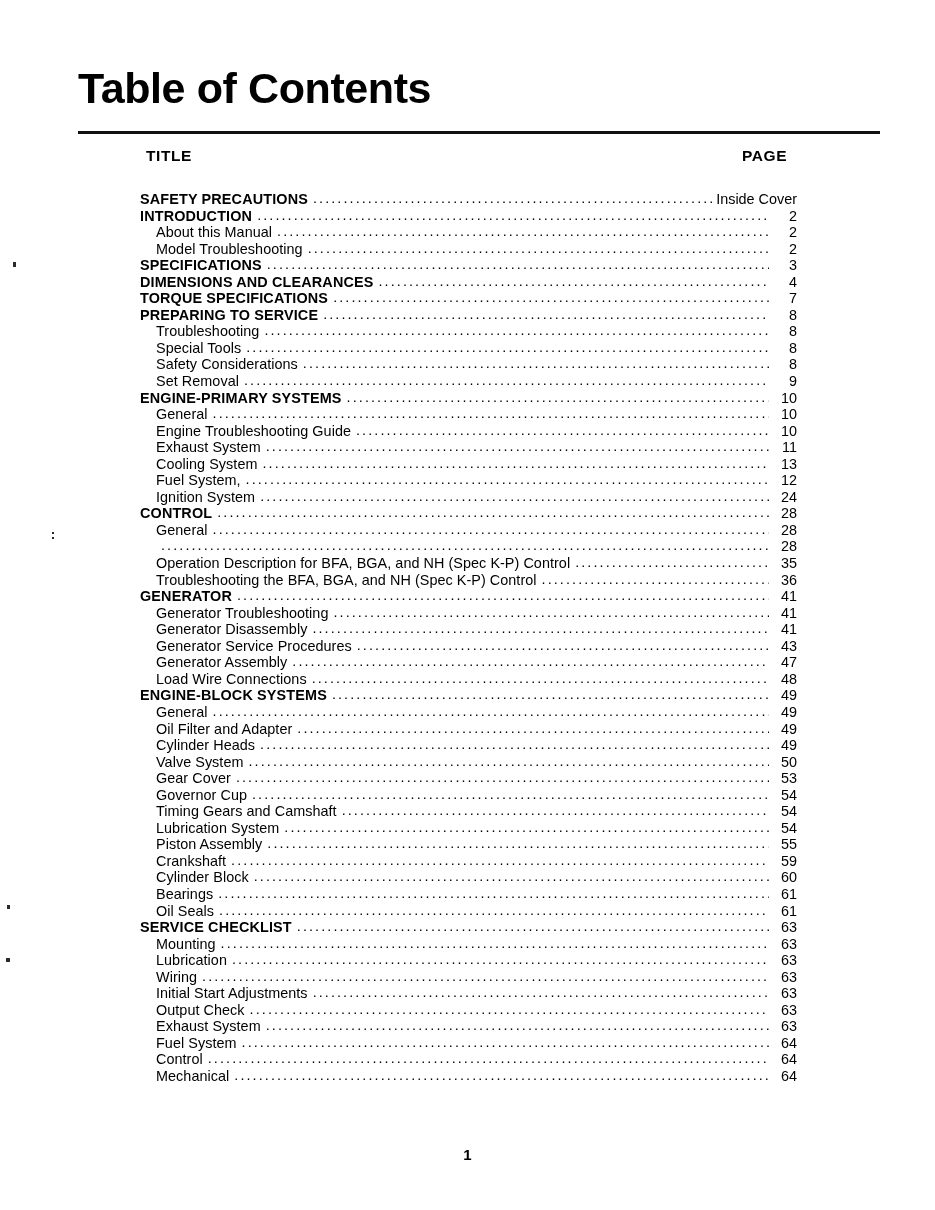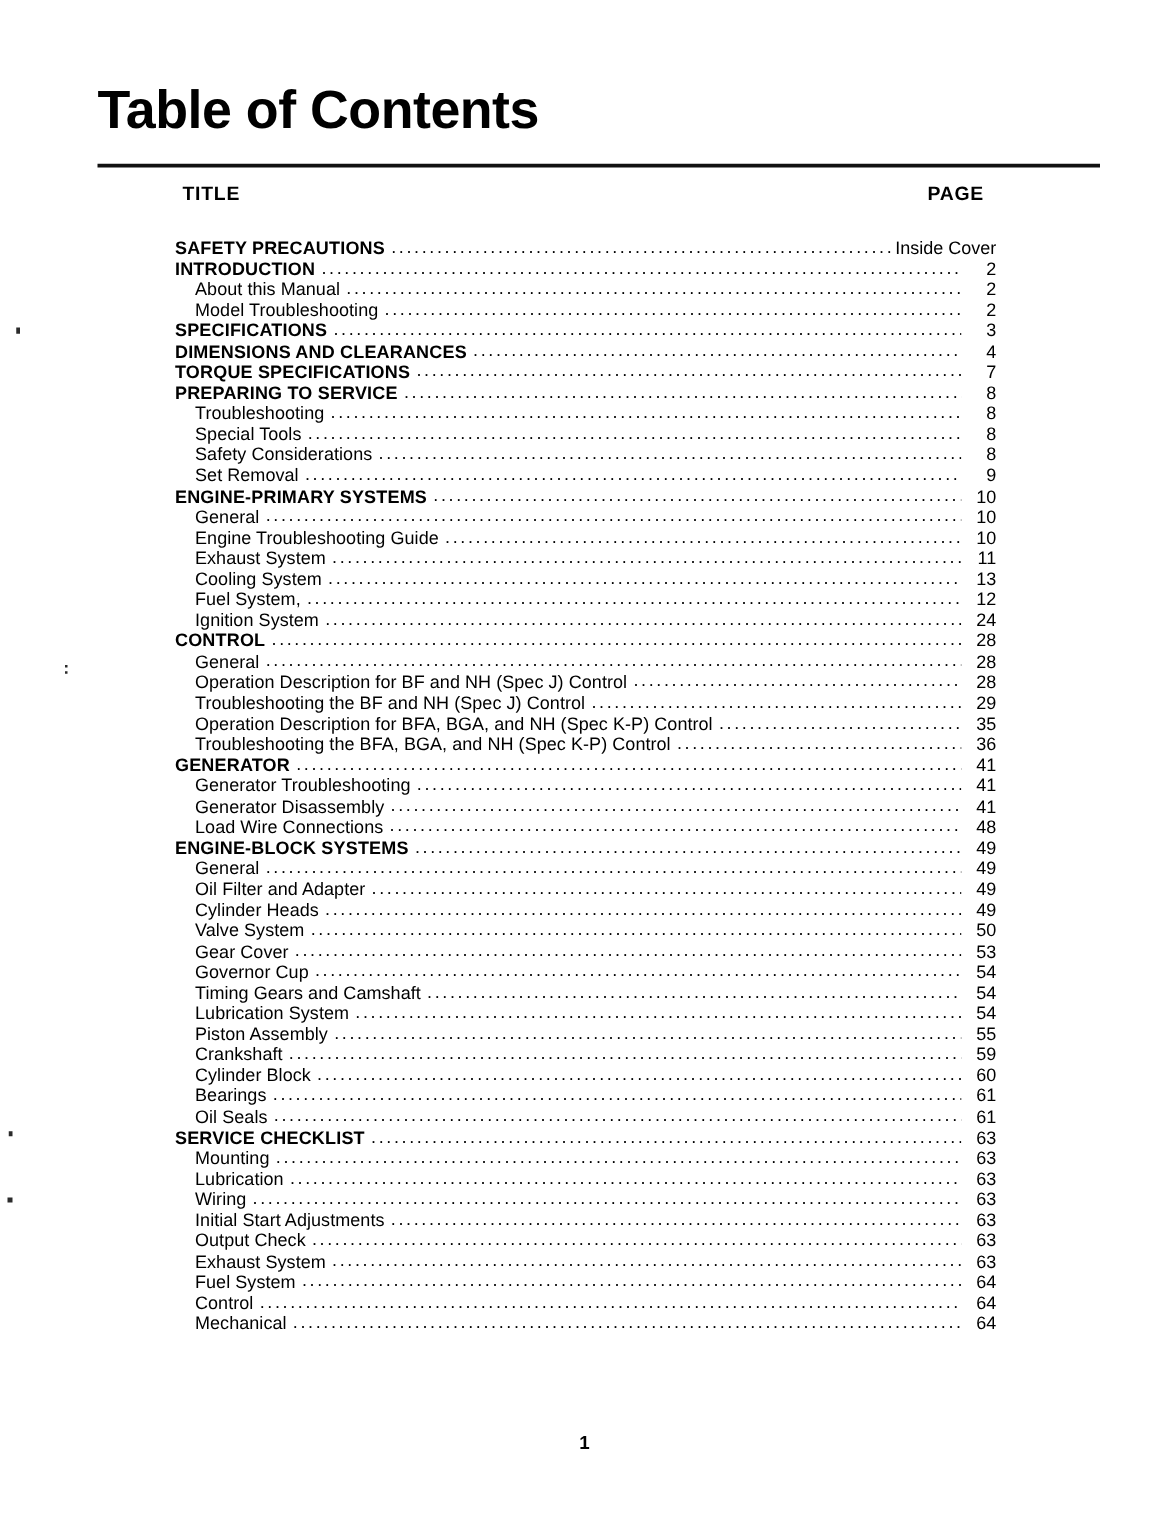--- a/index.html
+++ b/index.html
@@ -245,30 +245,24 @@
         <span class="toc-label">CONTROL</span>
         <span class="toc-dots"></span>
         <span class="toc-page">28</span>
       </div>
       <div class="toc-row level-2">
         <span class="toc-label">General</span>
         <span class="toc-dots"></span>
         <span class="toc-page">28</span>
       </div>
       <div class="toc-row level-2">
-        <span class="toc-label">Operation Description for BF and NH (Spec J) Control</span>
         <span class="toc-dots"></span>
         <span class="toc-page">28</span>
       </div>
       <div class="toc-row level-2">
-        <span class="toc-label">Troubleshooting the BF and NH (Spec J) Control</span>
-        <span class="toc-dots"></span>
-        <span class="toc-page">29</span>
-      </div>
-      <div class="toc-row level-2">
         <span class="toc-label">Operation Description for BFA, BGA, and NH (Spec K-P) Control</span>
         <span class="toc-dots"></span>
         <span class="toc-page">35</span>
       </div>
       <div class="toc-row level-2">
         <span class="toc-label">Troubleshooting the BFA, BGA, and NH (Spec K-P) Control</span>
         <span class="toc-dots"></span>
         <span class="toc-page">36</span>
       </div>
       <div class="toc-row level-1">
@@ -278,20 +272,30 @@
       </div>
       <div class="toc-row level-2">
         <span class="toc-label">Generator Troubleshooting</span>
         <span class="toc-dots"></span>
         <span class="toc-page">41</span>
       </div>
       <div class="toc-row level-2">
         <span class="toc-label">Generator Disassembly</span>
         <span class="toc-dots"></span>
         <span class="toc-page">41</span>
+      </div>
+      <div class="toc-row level-2">
+        <span class="toc-label">Generator Service Procedures</span>
+        <span class="toc-dots"></span>
+        <span class="toc-page">43</span>
+      </div>
+      <div class="toc-row level-2">
+        <span class="toc-label">Generator Assembly</span>
+        <span class="toc-dots"></span>
+        <span class="toc-page">47</span>
       </div>
       <div class="toc-row level-2">
         <span class="toc-label">Load Wire Connections</span>
         <span class="toc-dots"></span>
         <span class="toc-page">48</span>
       </div>
       <div class="toc-row level-1">
         <span class="toc-label">ENGINE-BLOCK SYSTEMS</span>
         <span class="toc-dots"></span>
         <span class="toc-page">49</span>

